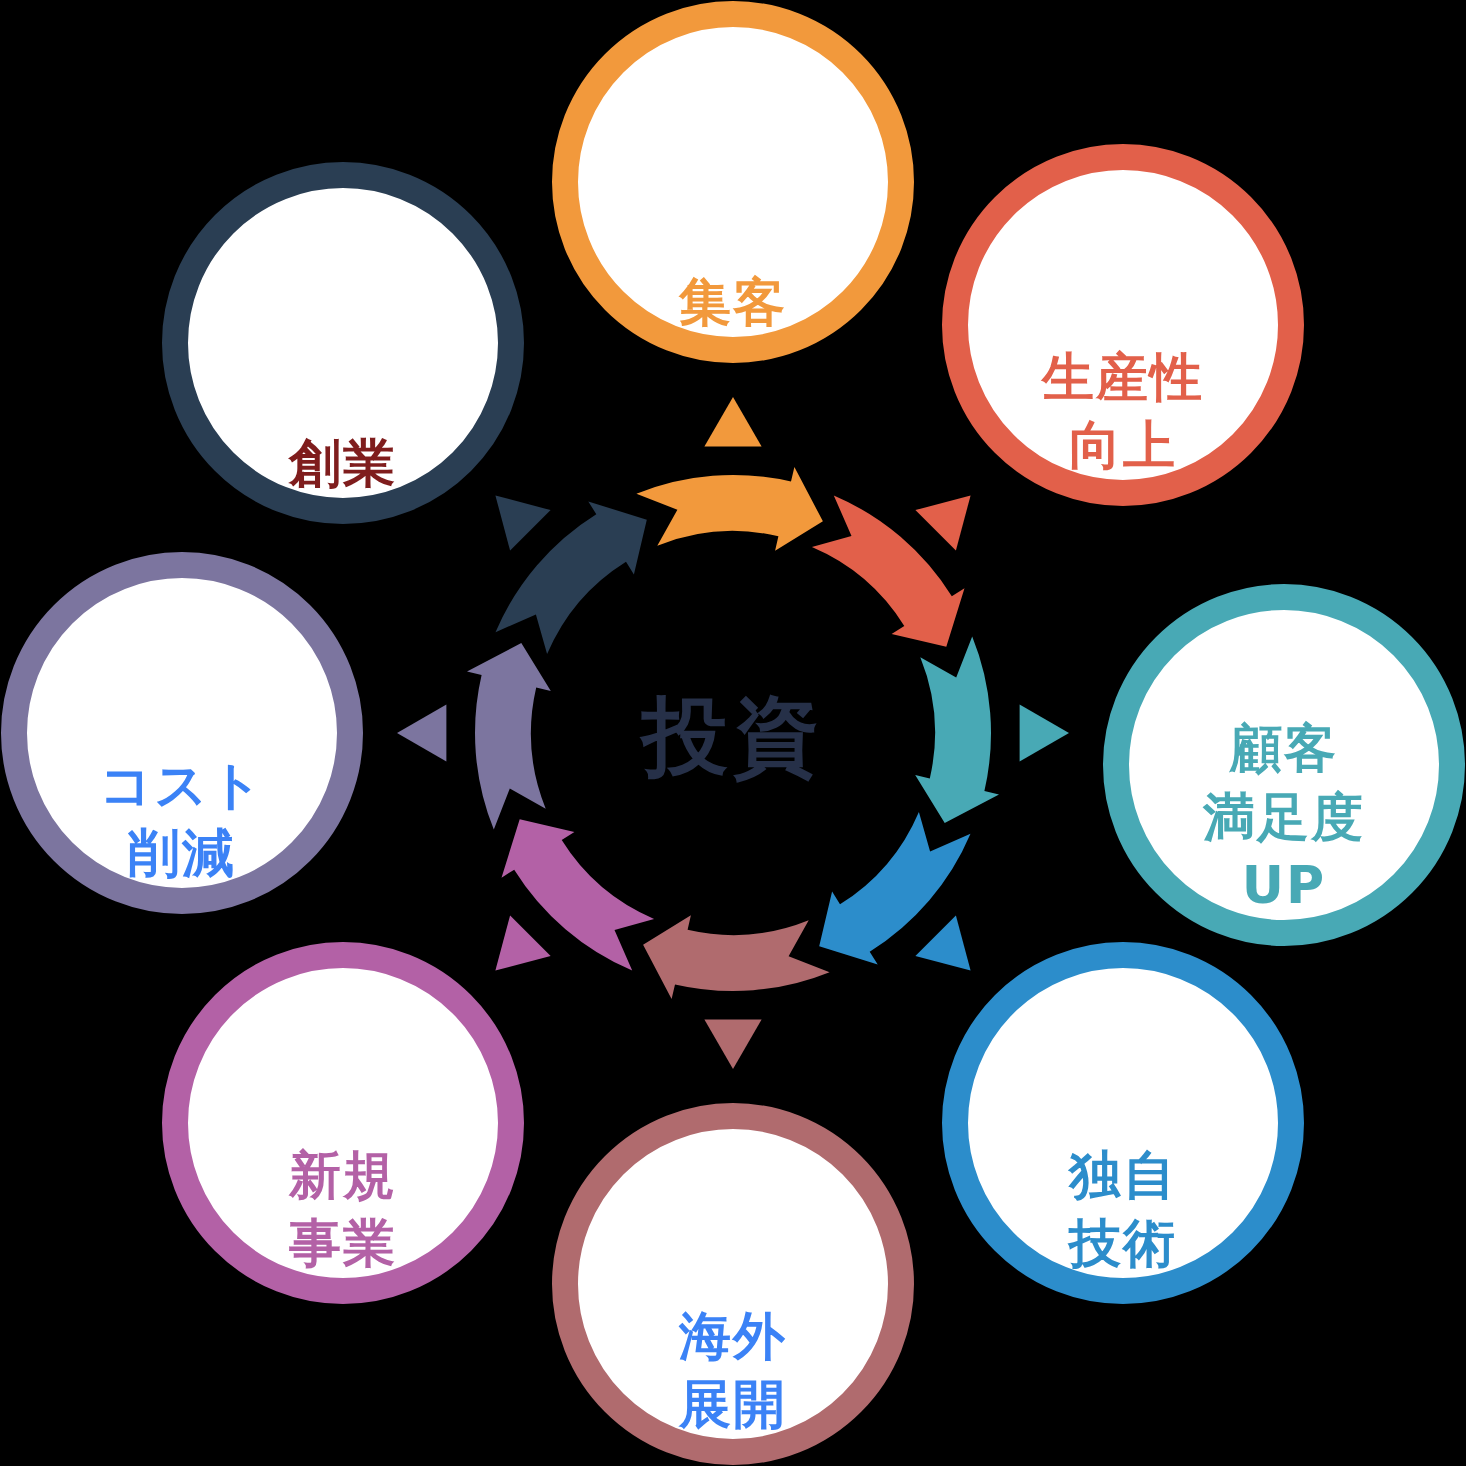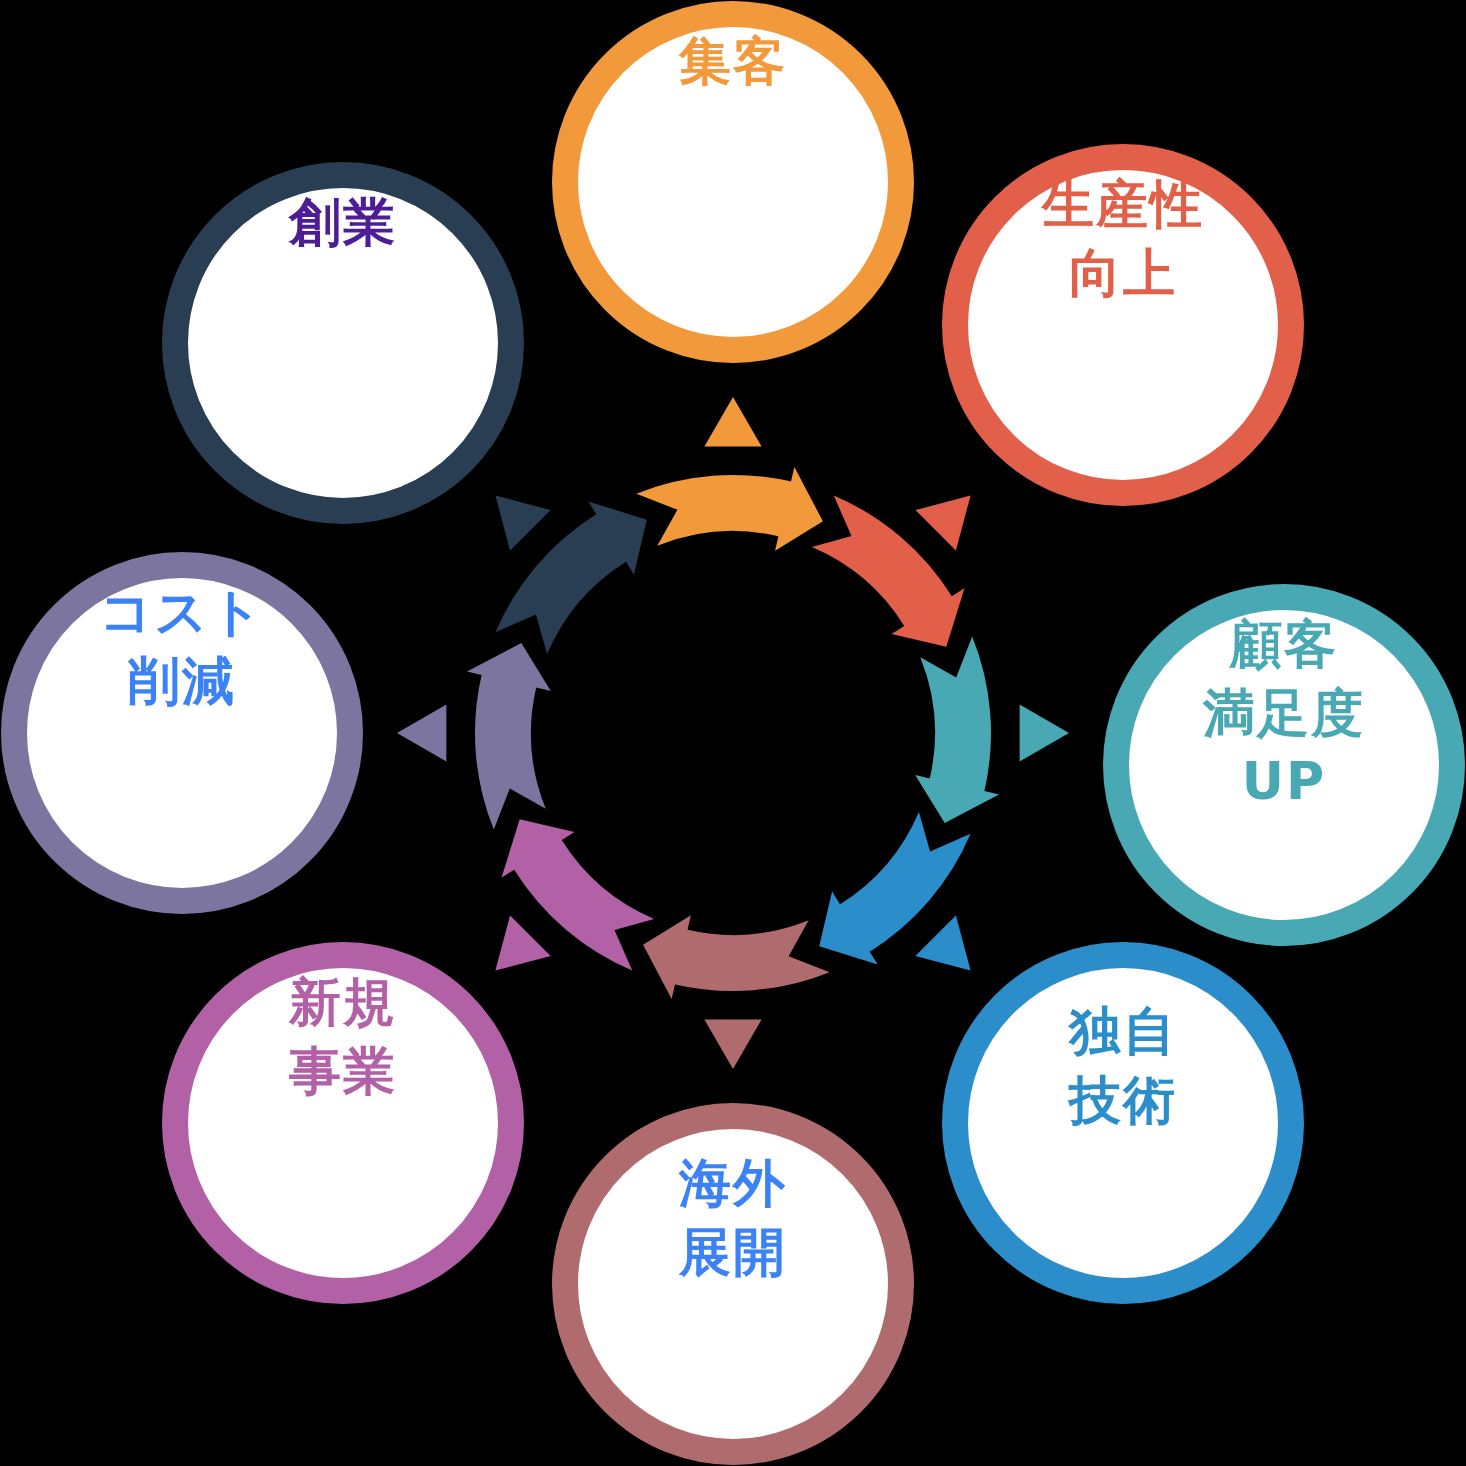--- a/index.html
+++ b/index.html
@@ -23,21 +23,21 @@
   }
   .node {
     position: absolute;
     width: 362px;
     height: 362px;
     box-sizing: border-box;
     border: 26px solid #999;
     border-radius: 50%;
     background: #FFFFFF;
     display: flex;
-    align-items: flex-start;
+    align-items: flex-end;
     justify-content: center;
   }
   .node-label {
     font-weight: 700;
     font-size: 52px;
     line-height: 1.32;
     letter-spacing: 2px;
     text-align: center;
     white-space: nowrap;
   }
@@ -90,16 +90,17 @@
       <div class="node" style="left: 552px; top: 1103px; border-color: rgb(176, 107, 110);">
         <div class="node-label" style="color: #3b82f6; margin-top: 20px;">海外<br>展開</div>
       </div>
       <div class="node" style="left: 162px; top: 942px; border-color: rgb(179, 97, 166);">
         <div class="node-label" style="color: rgb(179, 97, 166);">新規<br>事業</div>
       </div>
       <div class="node" style="left: 1px; top: 552px; border-color: rgb(124, 117, 159);">
         <div class="node-label" style="color: #3b82f6;">コスト<br>削減</div>
       </div>
       <div class="node" style="left: 162px; top: 162px; border-color: rgb(42, 62, 83);">
-        <div class="node-label" style="color: #4c1d95;">創業</div>
+        <div class="node-label" style="color: #7f1d1d;">創業</div>
       </div>
     </div>
+  <div class="center-label" id="center-label" style="color: rgb(38, 48, 72);">投資</div>
 </div>
 
 </body></html>

